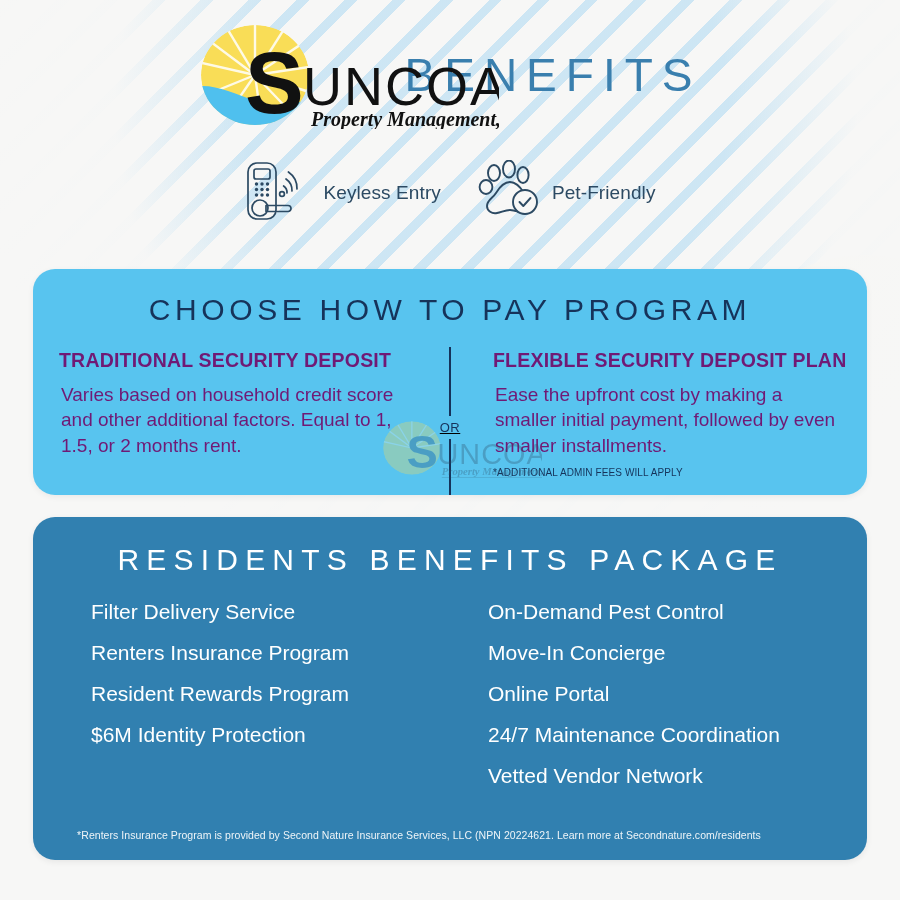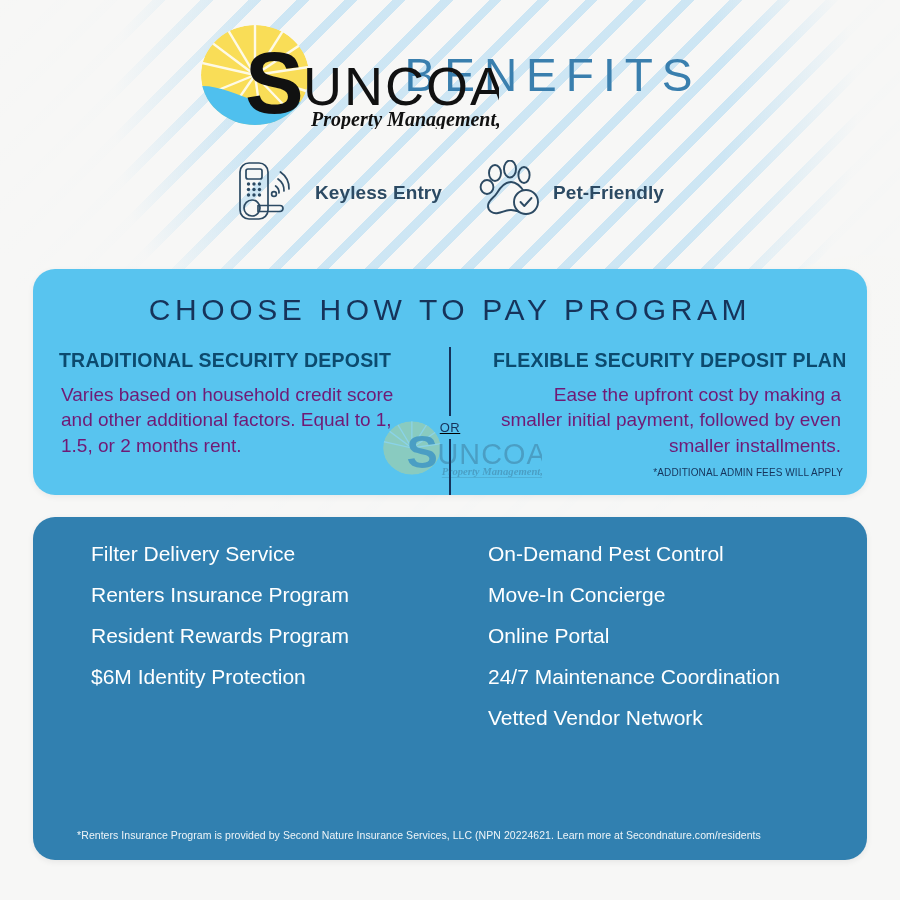--- a/index.html
+++ b/index.html
@@ -88,21 +88,20 @@
     width: 900px;
     display: flex;
     justify-content: center;
     gap: 36px;
     align-items: center;
   }
   .feature {
     display: flex;
     align-items: center;
     gap: 7px;
-    font-weight: bold;
   }
   .feature-label {
     font-size: 19px;
     color: #2c4a63;
     letter-spacing: 0.1px;
     white-space: nowrap;
   }
 
   
   .panel {
@@ -129,23 +128,23 @@
     line-height: 1;
   }
   .pay-cols {
     position: relative;
     display: flex;
     margin-top: 24px;
     padding: 0 24px 0 26px;
   }
   .pay-col { width: 50%; box-sizing: border-box; }
   .pay-col.left  { padding-right: 40px; }
-  .pay-col.right { padding-left: 42px; text-align: right; }
+  .pay-col.right { padding-left: 42px; }
   .pay-head {
-    color: #0c4a6e;
+    color: #701a75;
     font-size: 19.5px;
     font-weight: 700;
     letter-spacing: 0.2px;
     margin: 0 0 10px 0;
     white-space: nowrap;
   }
   .pay-body {
     color: #701a75;
     font-size: 19px;
     line-height: 1.33;
@@ -371,20 +370,21 @@
         </g>
       </g>
       <text x="46" y="92" font-family="'Liberation Sans', sans-serif" font-size="88" font-weight="700" fill="#2c4a63">S</text>
       <text x="104" y="84" font-family="'Liberation Sans', sans-serif" font-size="54" fill="#2c4a63" letter-spacing="2">UNCOAST</text>
       <text x="112" y="105" font-family="'Liberation Serif', serif" font-size="20" font-style="italic" font-weight="600" fill="#2c4a63">Property Management, LLC</text>
       <line x1="112" y1="110" x2="300" y2="110" stroke="#2c4a63" stroke-width="1.6"></line>
     </svg>
   </div>
 
   <div class="panel rbp-panel">
+    <div class="rbp-title">RESIDENTS BENEFITS PACKAGE</div>
 
     <div class="rbp-cols">
       <div class="rbp-col left">
         <div class="rbp-item">Filter Delivery Service</div>
         <div class="rbp-item">Renters Insurance Program</div>
         <div class="rbp-item">Resident Rewards Program</div>
         <div class="rbp-item">$6M Identity Protection</div>
       </div>
       <div class="rbp-col right">
         <div class="rbp-item">On-Demand Pest Control</div>

